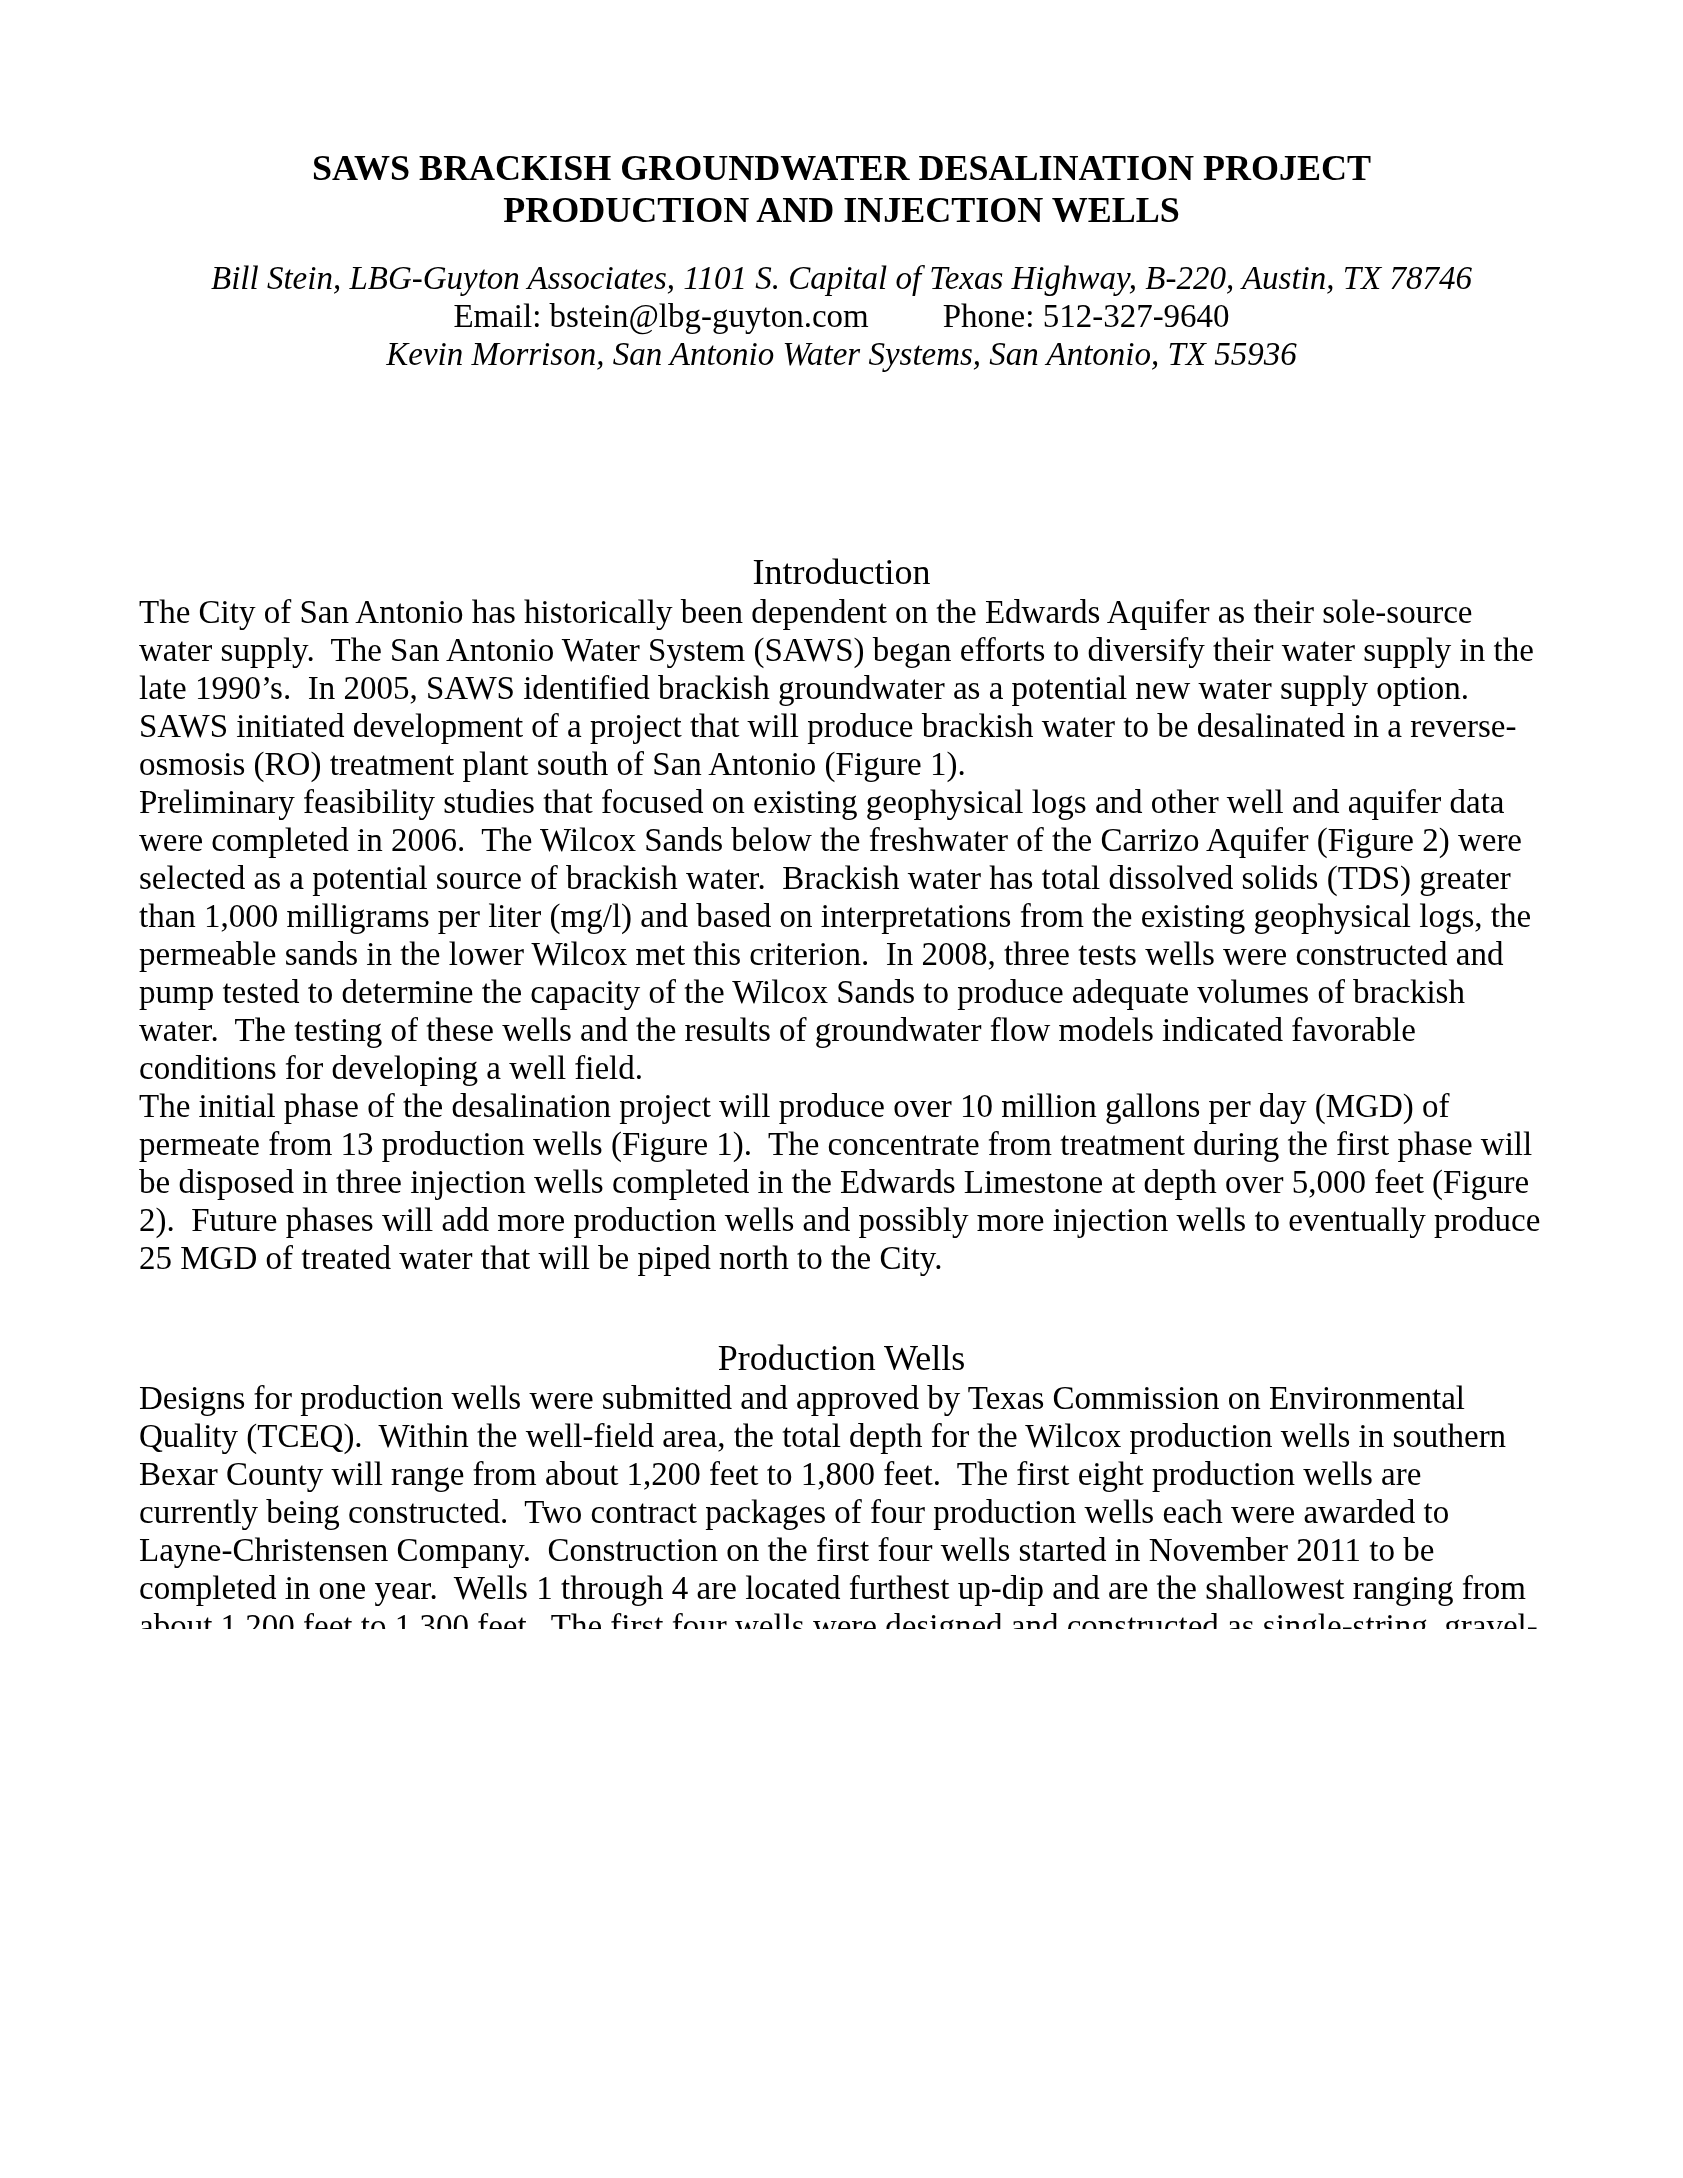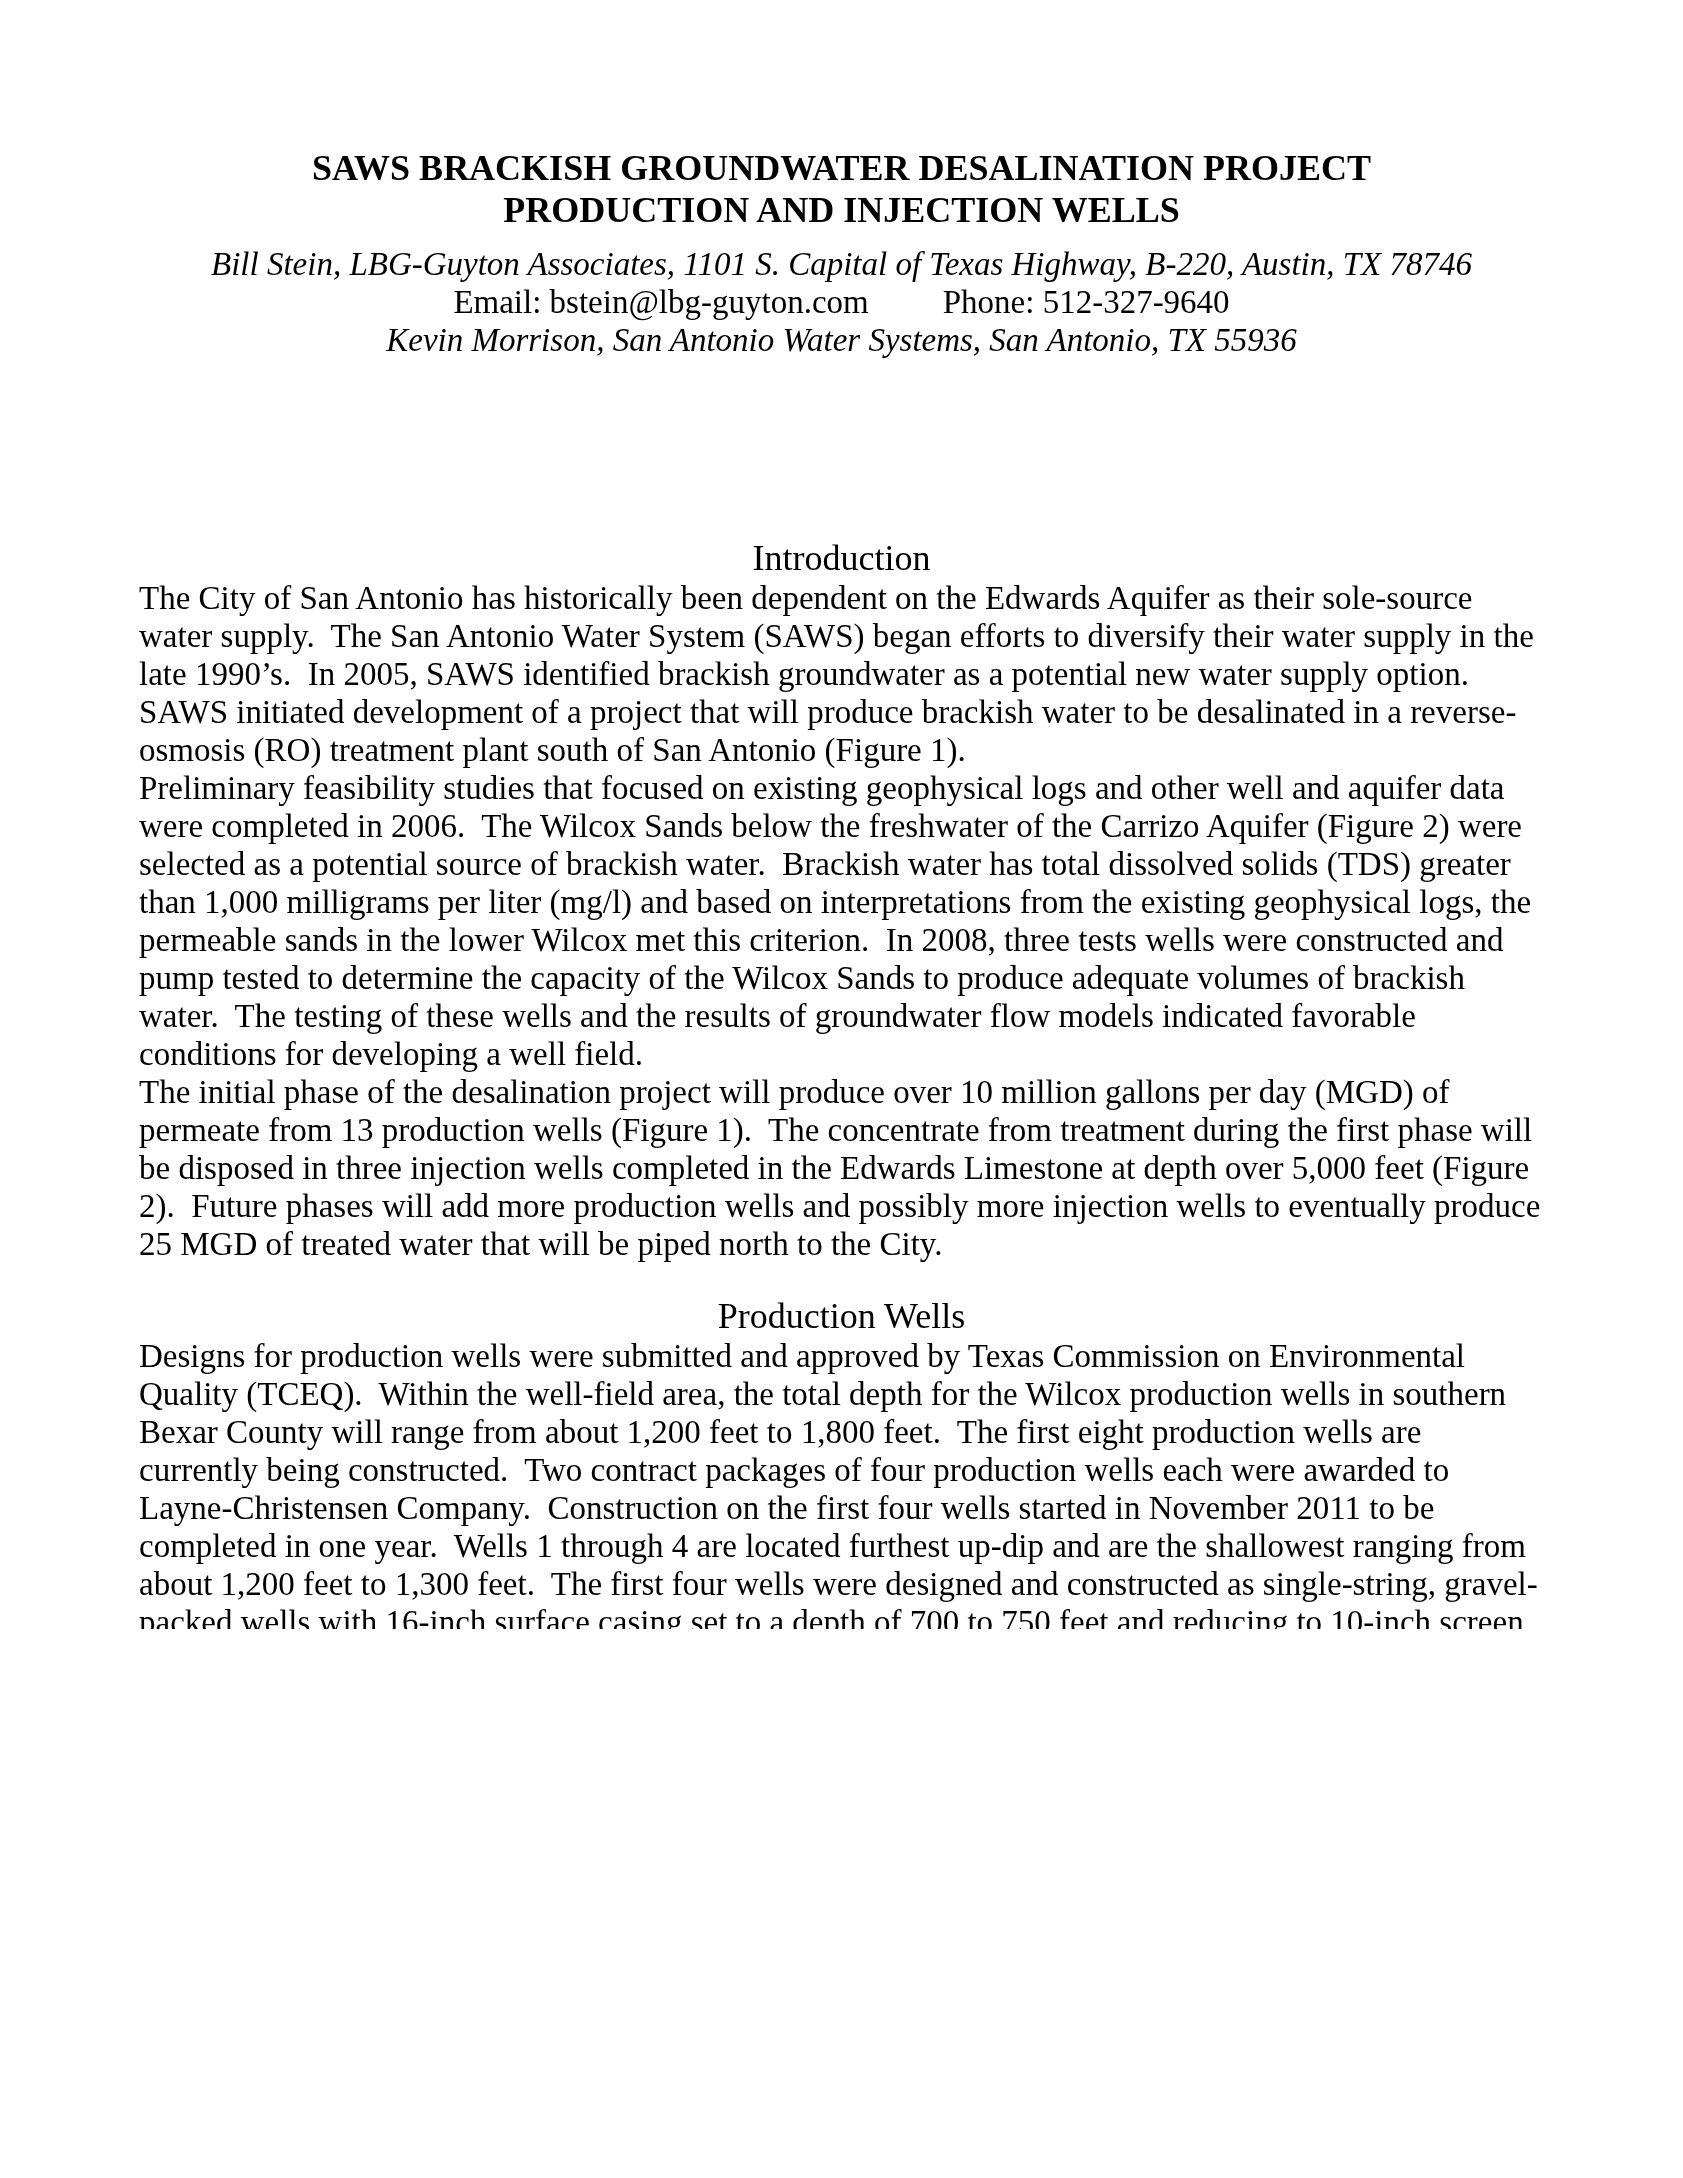--- a/index.html
+++ b/index.html
@@ -21,42 +21,42 @@
     line-height: 38px;
   }
   .title-block {
     margin-top: 147px;
     text-align: center;
     font-weight: bold;
     font-size: 36px;
     line-height: 42px;
   }
   .author-block {
-    margin-top: 14px;
+    margin-top: 28px;
     text-align: center;
     font-size: 33px;
     line-height: 38px;
   }
   .author-line-italic {
     font-style: italic;
   }
   .contact-line {
     display: flex;
     justify-content: center;
     gap: 74px;
     font-style: normal;
   }
   .section-heading {
     text-align: center;
     font-weight: normal;
     font-size: 36px;
     line-height: 42px;
   }
   .heading-introduction { margin-top: 178px; }
-  .heading-production   { margin-top: 32px; }
+  .heading-production   { margin-top: 60px; }
   p.body-para {
     margin: 0;
     text-align: left;
     white-space: pre-wrap;
   }
   .para-1 { margin-top: 30px; }
   .para-2 { margin-top: 61px; }
   .para-3 { margin-top: 34px; }
   .para-4 { margin-top: 30px; }
   .page-number {

